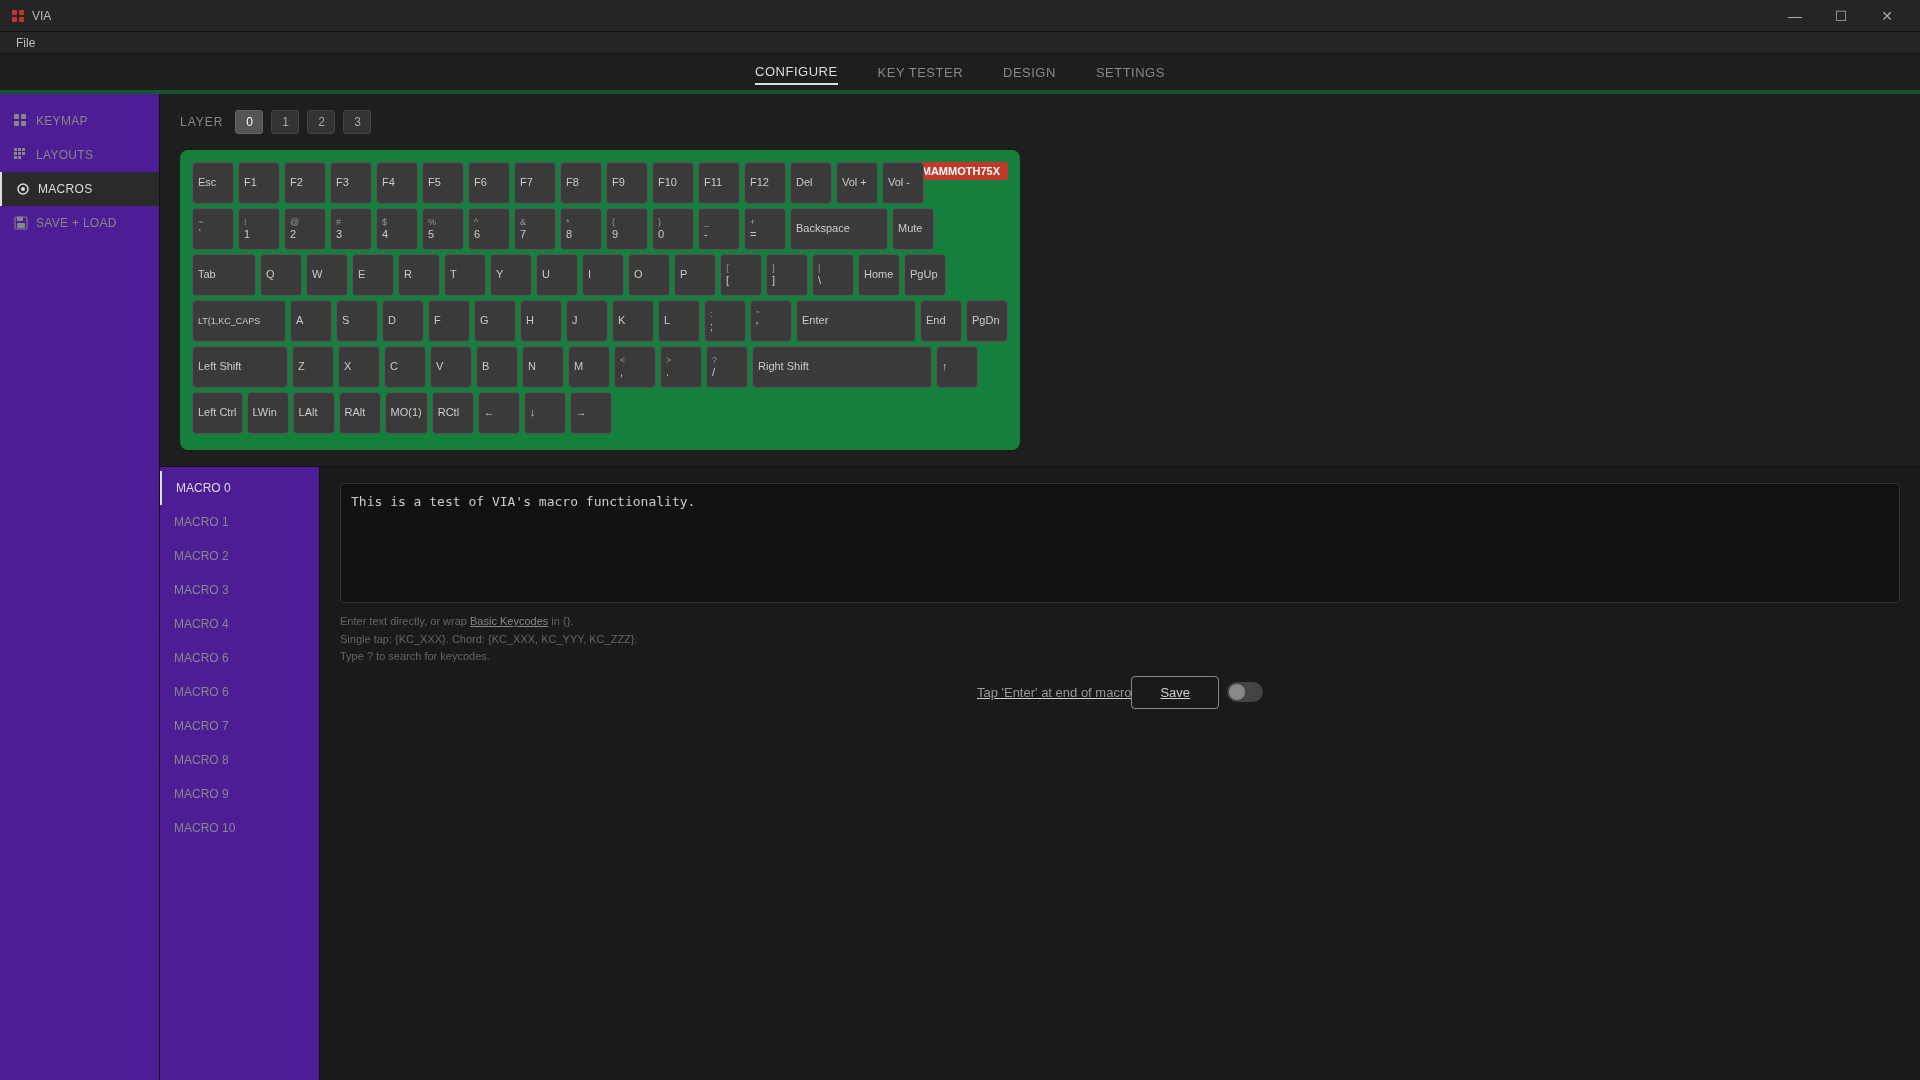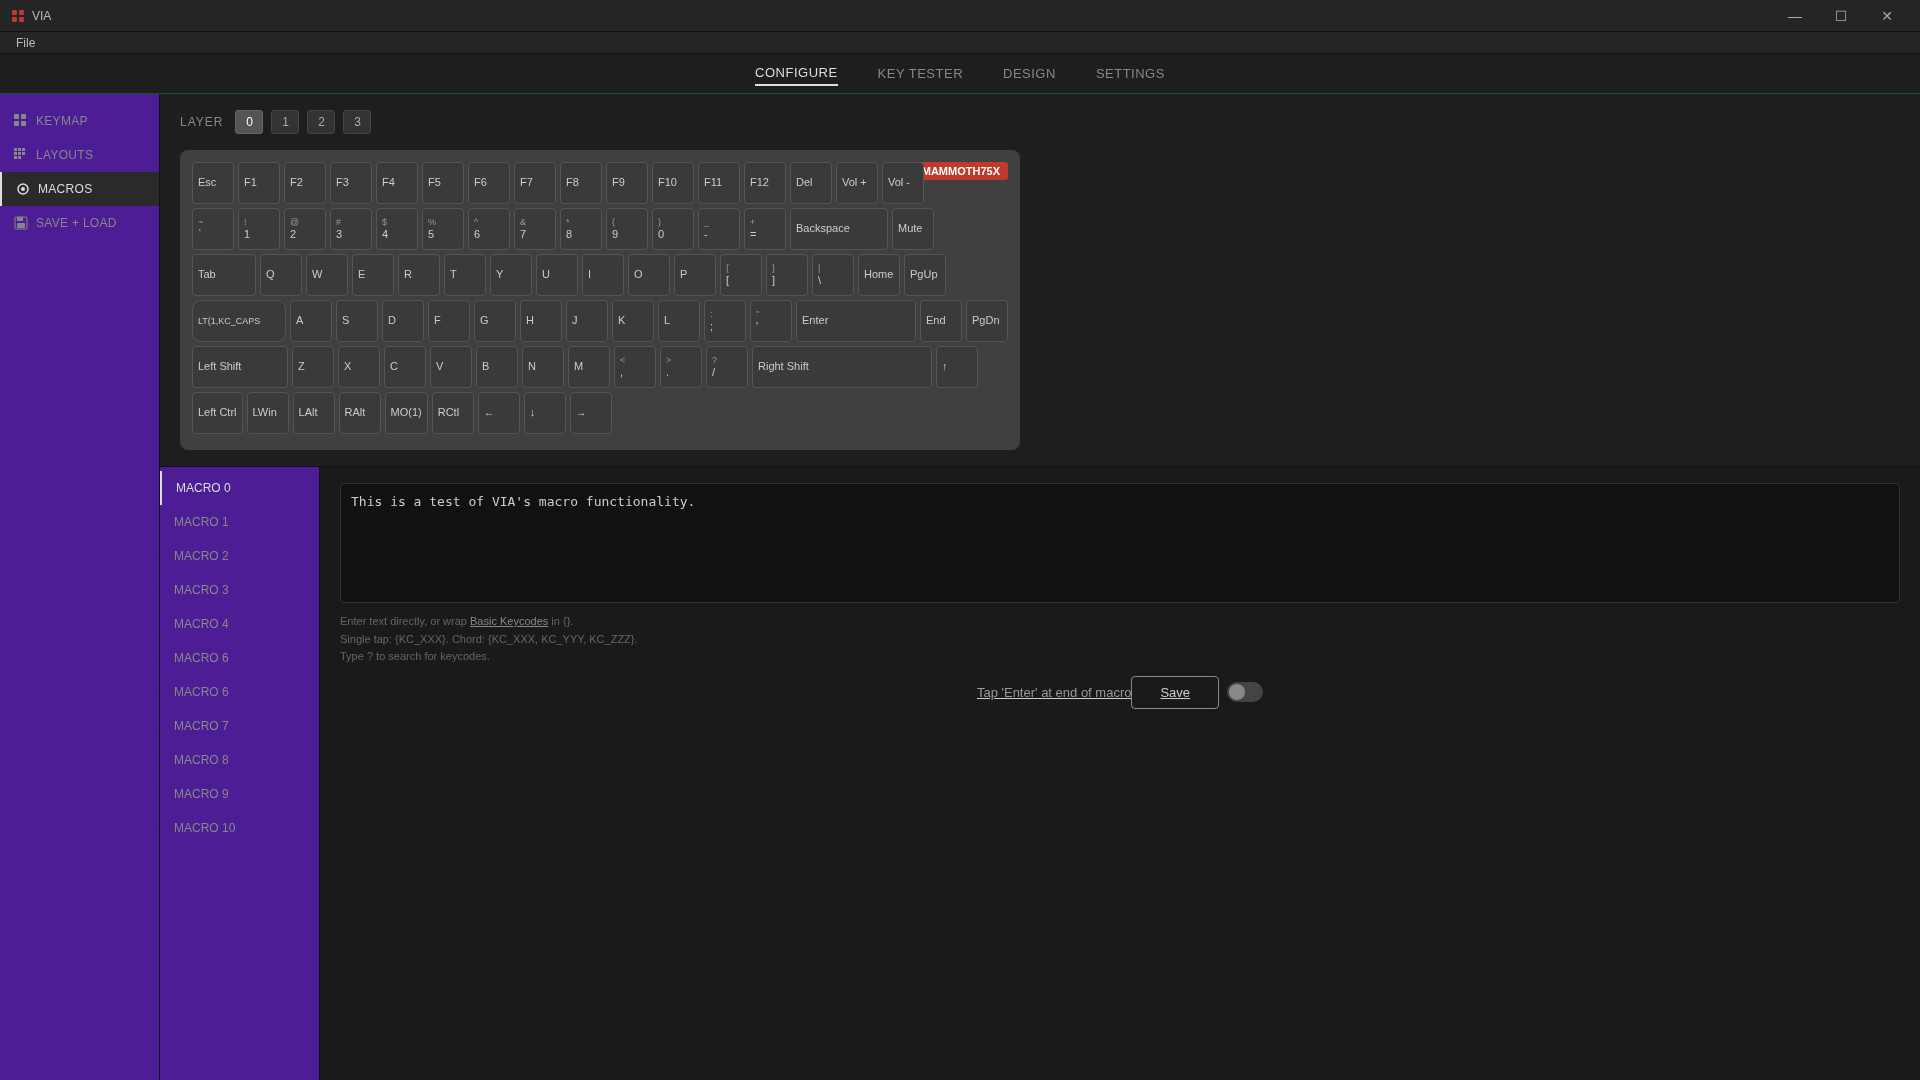--- a/index.html
+++ b/index.html
@@ -68,21 +68,21 @@
     }
 
     
     .nav-tabs {
       height: 40px;
       background: #1e1e1e;
       display: flex;
       align-items: center;
       justify-content: center;
       gap: 40px;
-      border-bottom: 1px solid #14532d;
+      border-bottom: 4px solid #14532d;
     }
     .nav-tab {
       font-size: 13px;
       color: #888;
       cursor: pointer;
       padding: 4px 0;
       letter-spacing: 0.5px;
     }
     .nav-tab.active {
       color: #ddd;
@@ -164,21 +164,21 @@
       justify-content: center;
     }
     .layer-btn.active {
       background: #555;
       color: #fff;
       border-color: #666;
     }
 
     
     .keyboard-wrapper {
-      background: #404040;
+      background: #15803d;
       border-radius: 8px;
       padding: 12px;
       display: inline-block;
       position: relative;
     }
 
     .device-badge {
       position: absolute;
       top: 12px;
       right: 12px;
@@ -211,21 +211,21 @@
       font-size: 10px;
       color: #ccc;
       cursor: pointer;
       user-select: none;
       line-height: 1.2;
       position: relative;
     }
     .key .top { font-size: 9px; color: #999; }
     .key .main-label { font-size: 11px; }
     .key.wide-1-5 { min-width: 64px; text-align: center; }
-    .key.wide-2 { min-width: 88px; border-radius: 9px; }
+    .key.wide-2 { min-width: 88px; }
     .key.wide-2-25 { min-width: 98px; }
     .key.wide-2-75 { min-width: 120px; }
     .key.wide-6-25 { min-width: 274px; }
 
     
     .bottom-section {
       flex: 1;
       display: flex;
       gap: 0;
       overflow: hidden;

